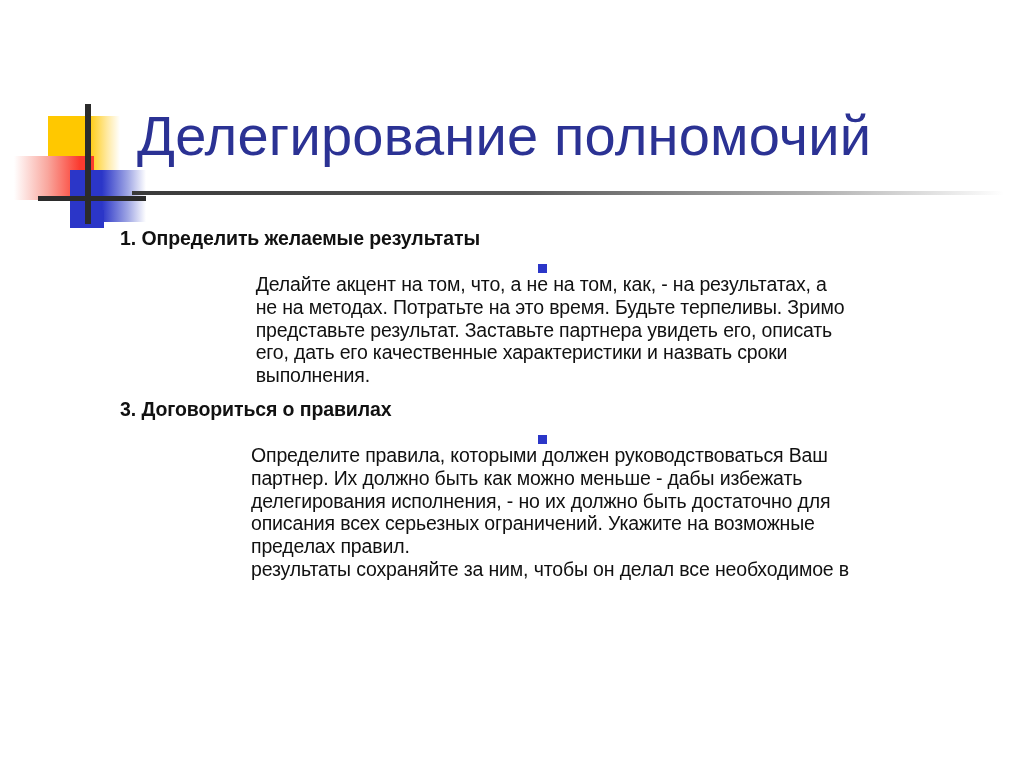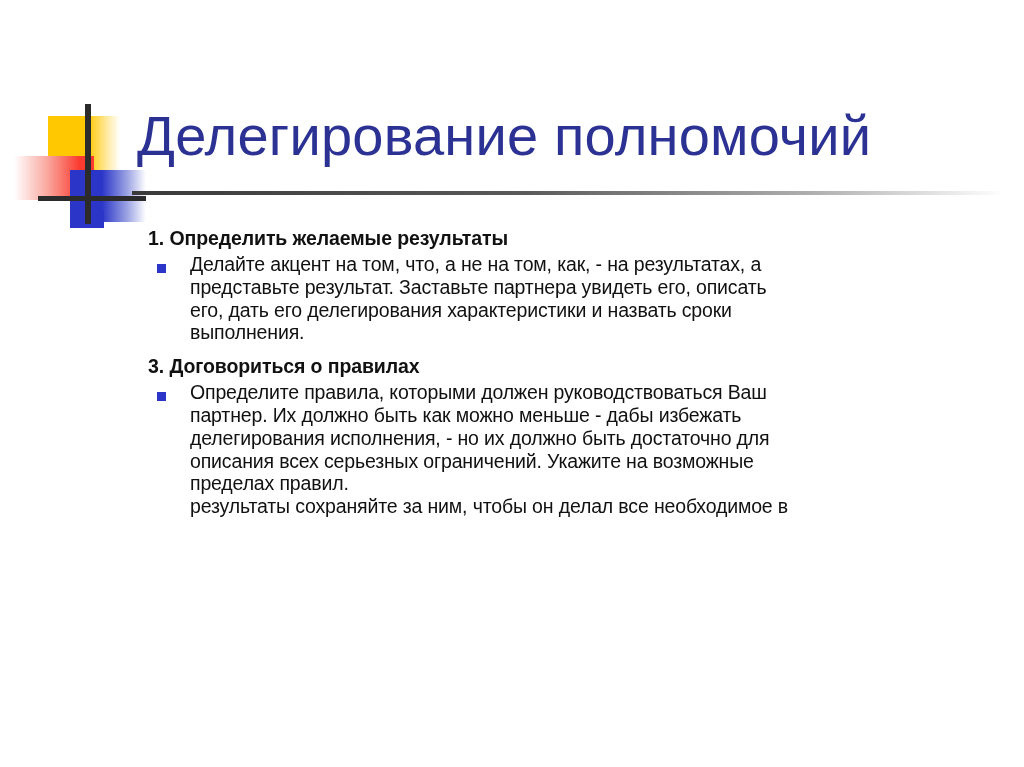--- a/index.html
+++ b/index.html
@@ -96,37 +96,38 @@
     line-height: 66px;
     font-weight: 400;
     color: #2B3294;
     letter-spacing: 0.2px;
     white-space: nowrap;
   }
 
   
   .body-zone {
     position: absolute;
-    left: 148px;
+    left: 120px;
     top: 225px;
     width: 860px;
   }
 
   .sec-heading {
     font-size: 19.5px;
     line-height: 26px;
     font-weight: bold;
     color: #111111;
     letter-spacing: -0.1px;
     margin-bottom: 2px;
   }
 
   .bullet-row {
     display: flex;
-    align-items: flex-start;
+    align-items: center;
+    flex-direction: column;
   }
   .bullet-marker {
     flex: 0 0 auto;
     width: 9px;
     height: 9px;
     background: #2B36C8;
     margin-top: 11px;
     margin-left: 9px;
     margin-right: 24px;
   }
@@ -160,22 +161,23 @@
   <h1 class="slide-title">Делегирование полномочий</h1>
 
   <div class="body-zone">
 
     <div>
       <div class="sec-heading">1. Определить желаемые результаты</div>
       <div class="bullet-row">
         <span class="bullet-marker"></span>
         <div class="bullet-text">
           <span class="ln">Делайте акцент на том, что, а не на том, как, - на результатах, а</span>
+          <span class="ln">не на методах. Потратьте на это время. Будьте терпеливы. Зримо</span>
           <span class="ln">представьте результат. Заставьте партнера увидеть его, описать</span>
-          <span class="ln">его, дать его делегирования характеристики и назвать сроки</span>
+          <span class="ln">его, дать его качественные характеристики и назвать сроки</span>
           <span class="ln">выполнения.</span>
         </div>
       </div>
     </div>
 
     <div class="gap-after-para"></div>
 
     <div>
       <div class="sec-heading">3. Договориться о правилах</div>
       <div class="bullet-row">

